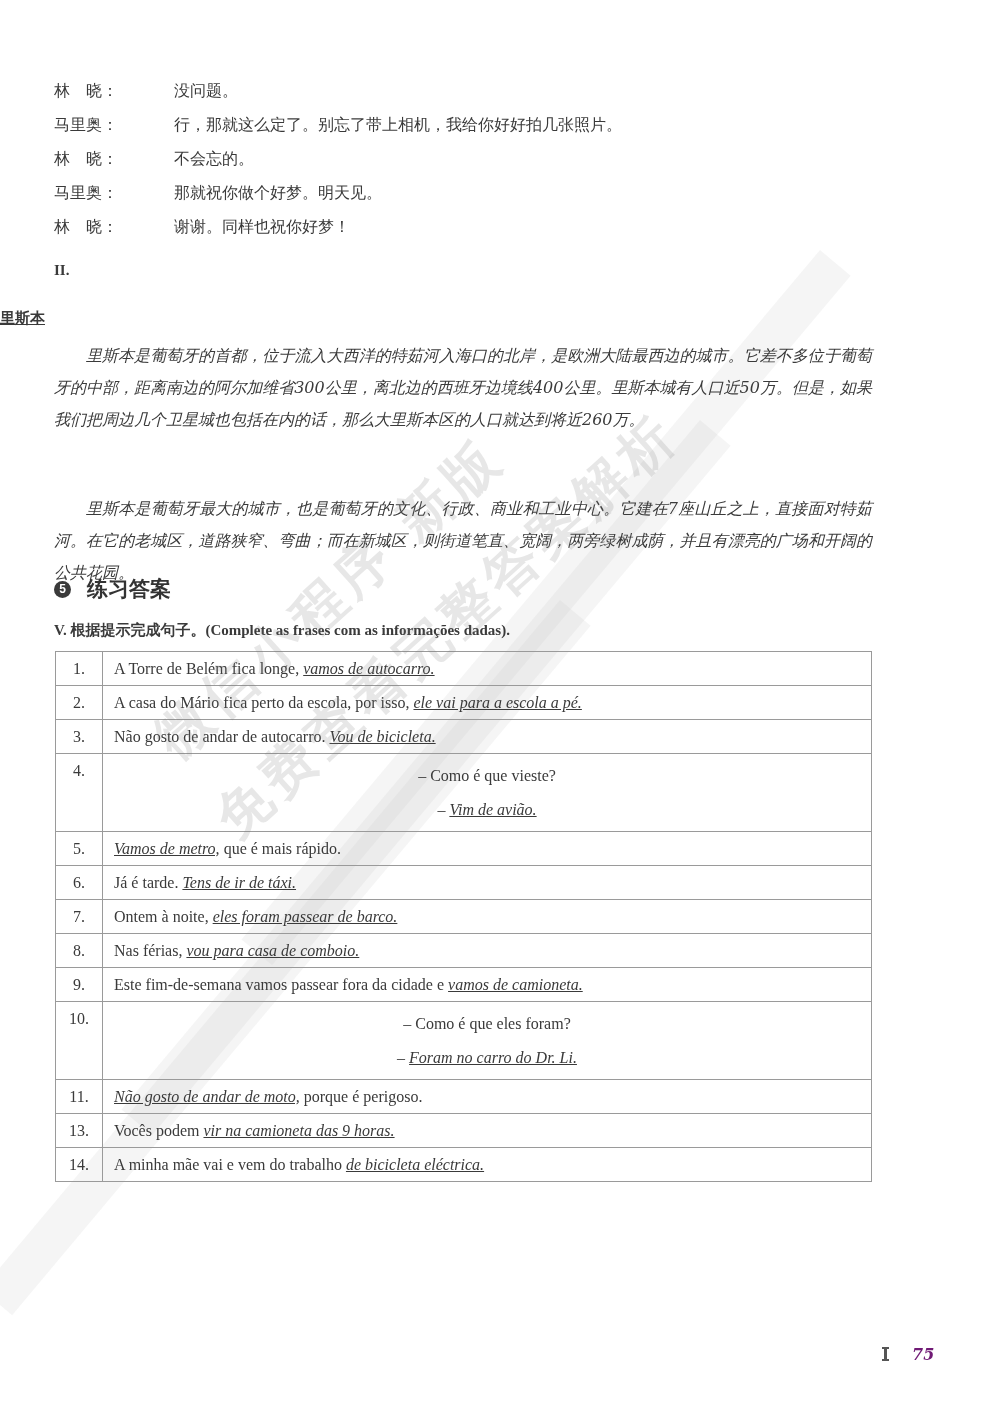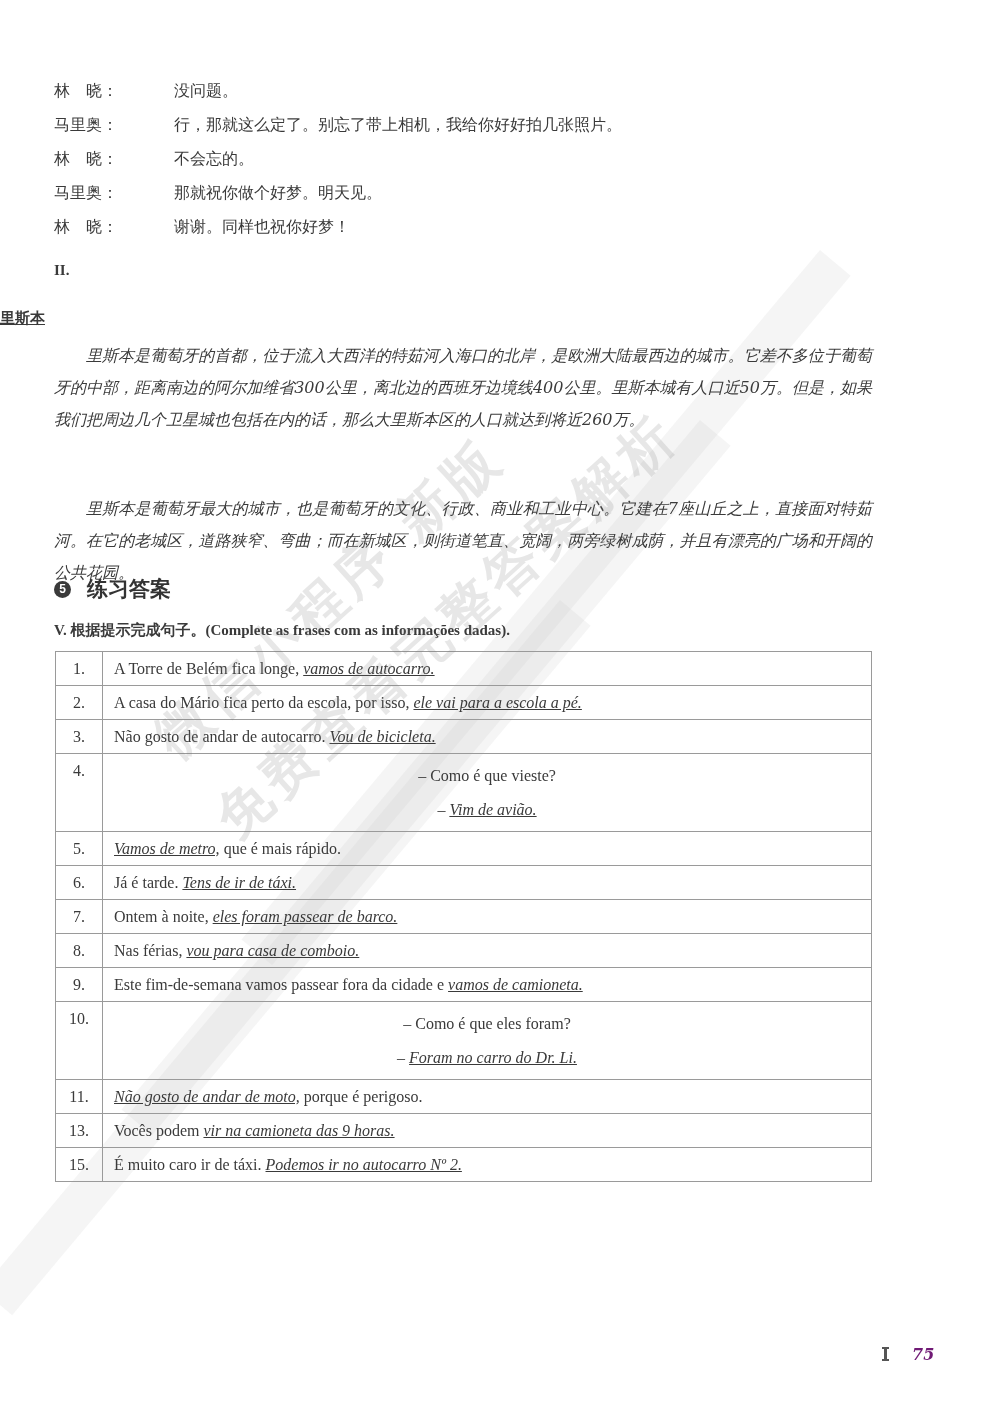--- a/index.html
+++ b/index.html
@@ -130,22 +130,22 @@
       </tr>
       <tr>
         <td class="num">11.</td>
         <td><span></span><span class="ans">Não gosto de andar de moto,</span><span> porque é perigoso.</span></td>
       </tr>
       <tr>
         <td class="num">13.</td>
         <td><span>Vocês podem </span><span class="ans">vir na camioneta das 9 horas.</span><span></span></td>
       </tr>
       <tr>
-        <td class="num">15.</td>
-        <td><span>É muito caro ir de táxi. </span><span class="ans">Podemos ir no autocarro Nº 2.</span><span></span></td>
+        <td class="num">14.</td>
+        <td><span>A minha mãe vai e vem do trabalho </span><span class="ans">de bicicleta eléctrica.</span><span></span></td>
       </tr>
     </tbody>
 </table>
 
 <div class="watermark">微信小程序 新版</div>
 <div class="watermark watermark2">免费查看完整答案解析</div>
 
 <div class="footer-mark"></div>
 <div class="page-footer">75</div>
 

